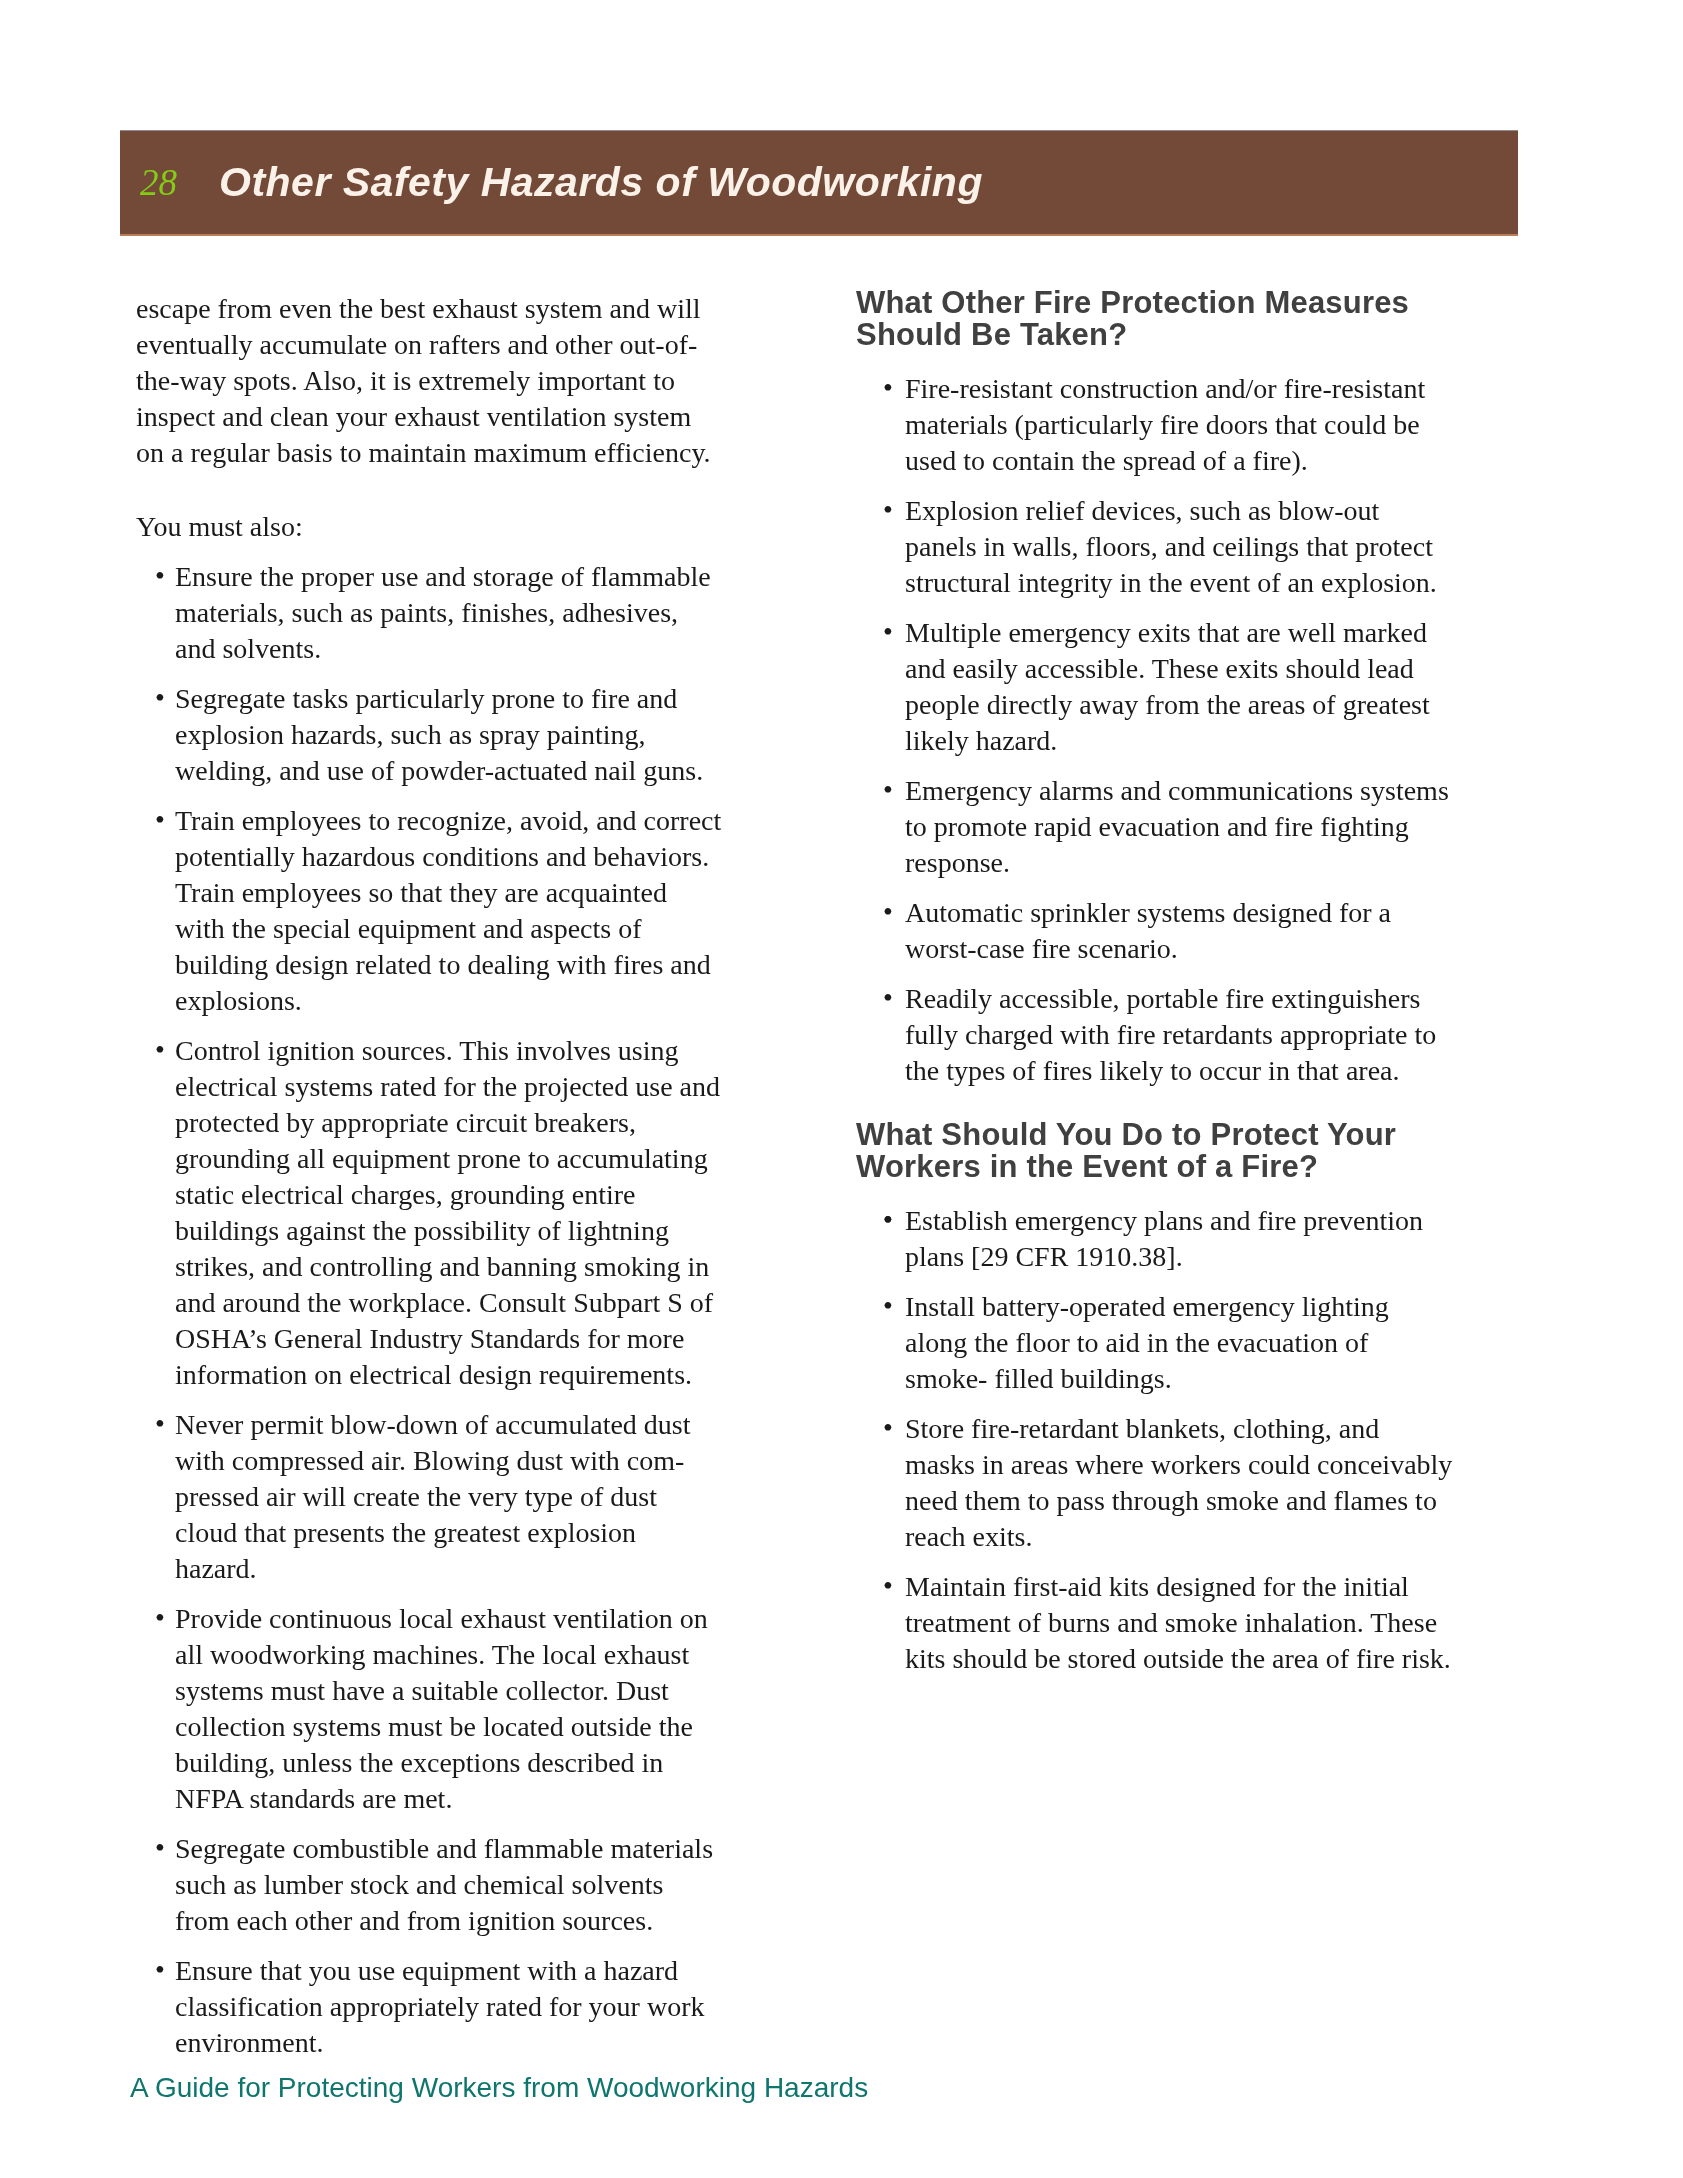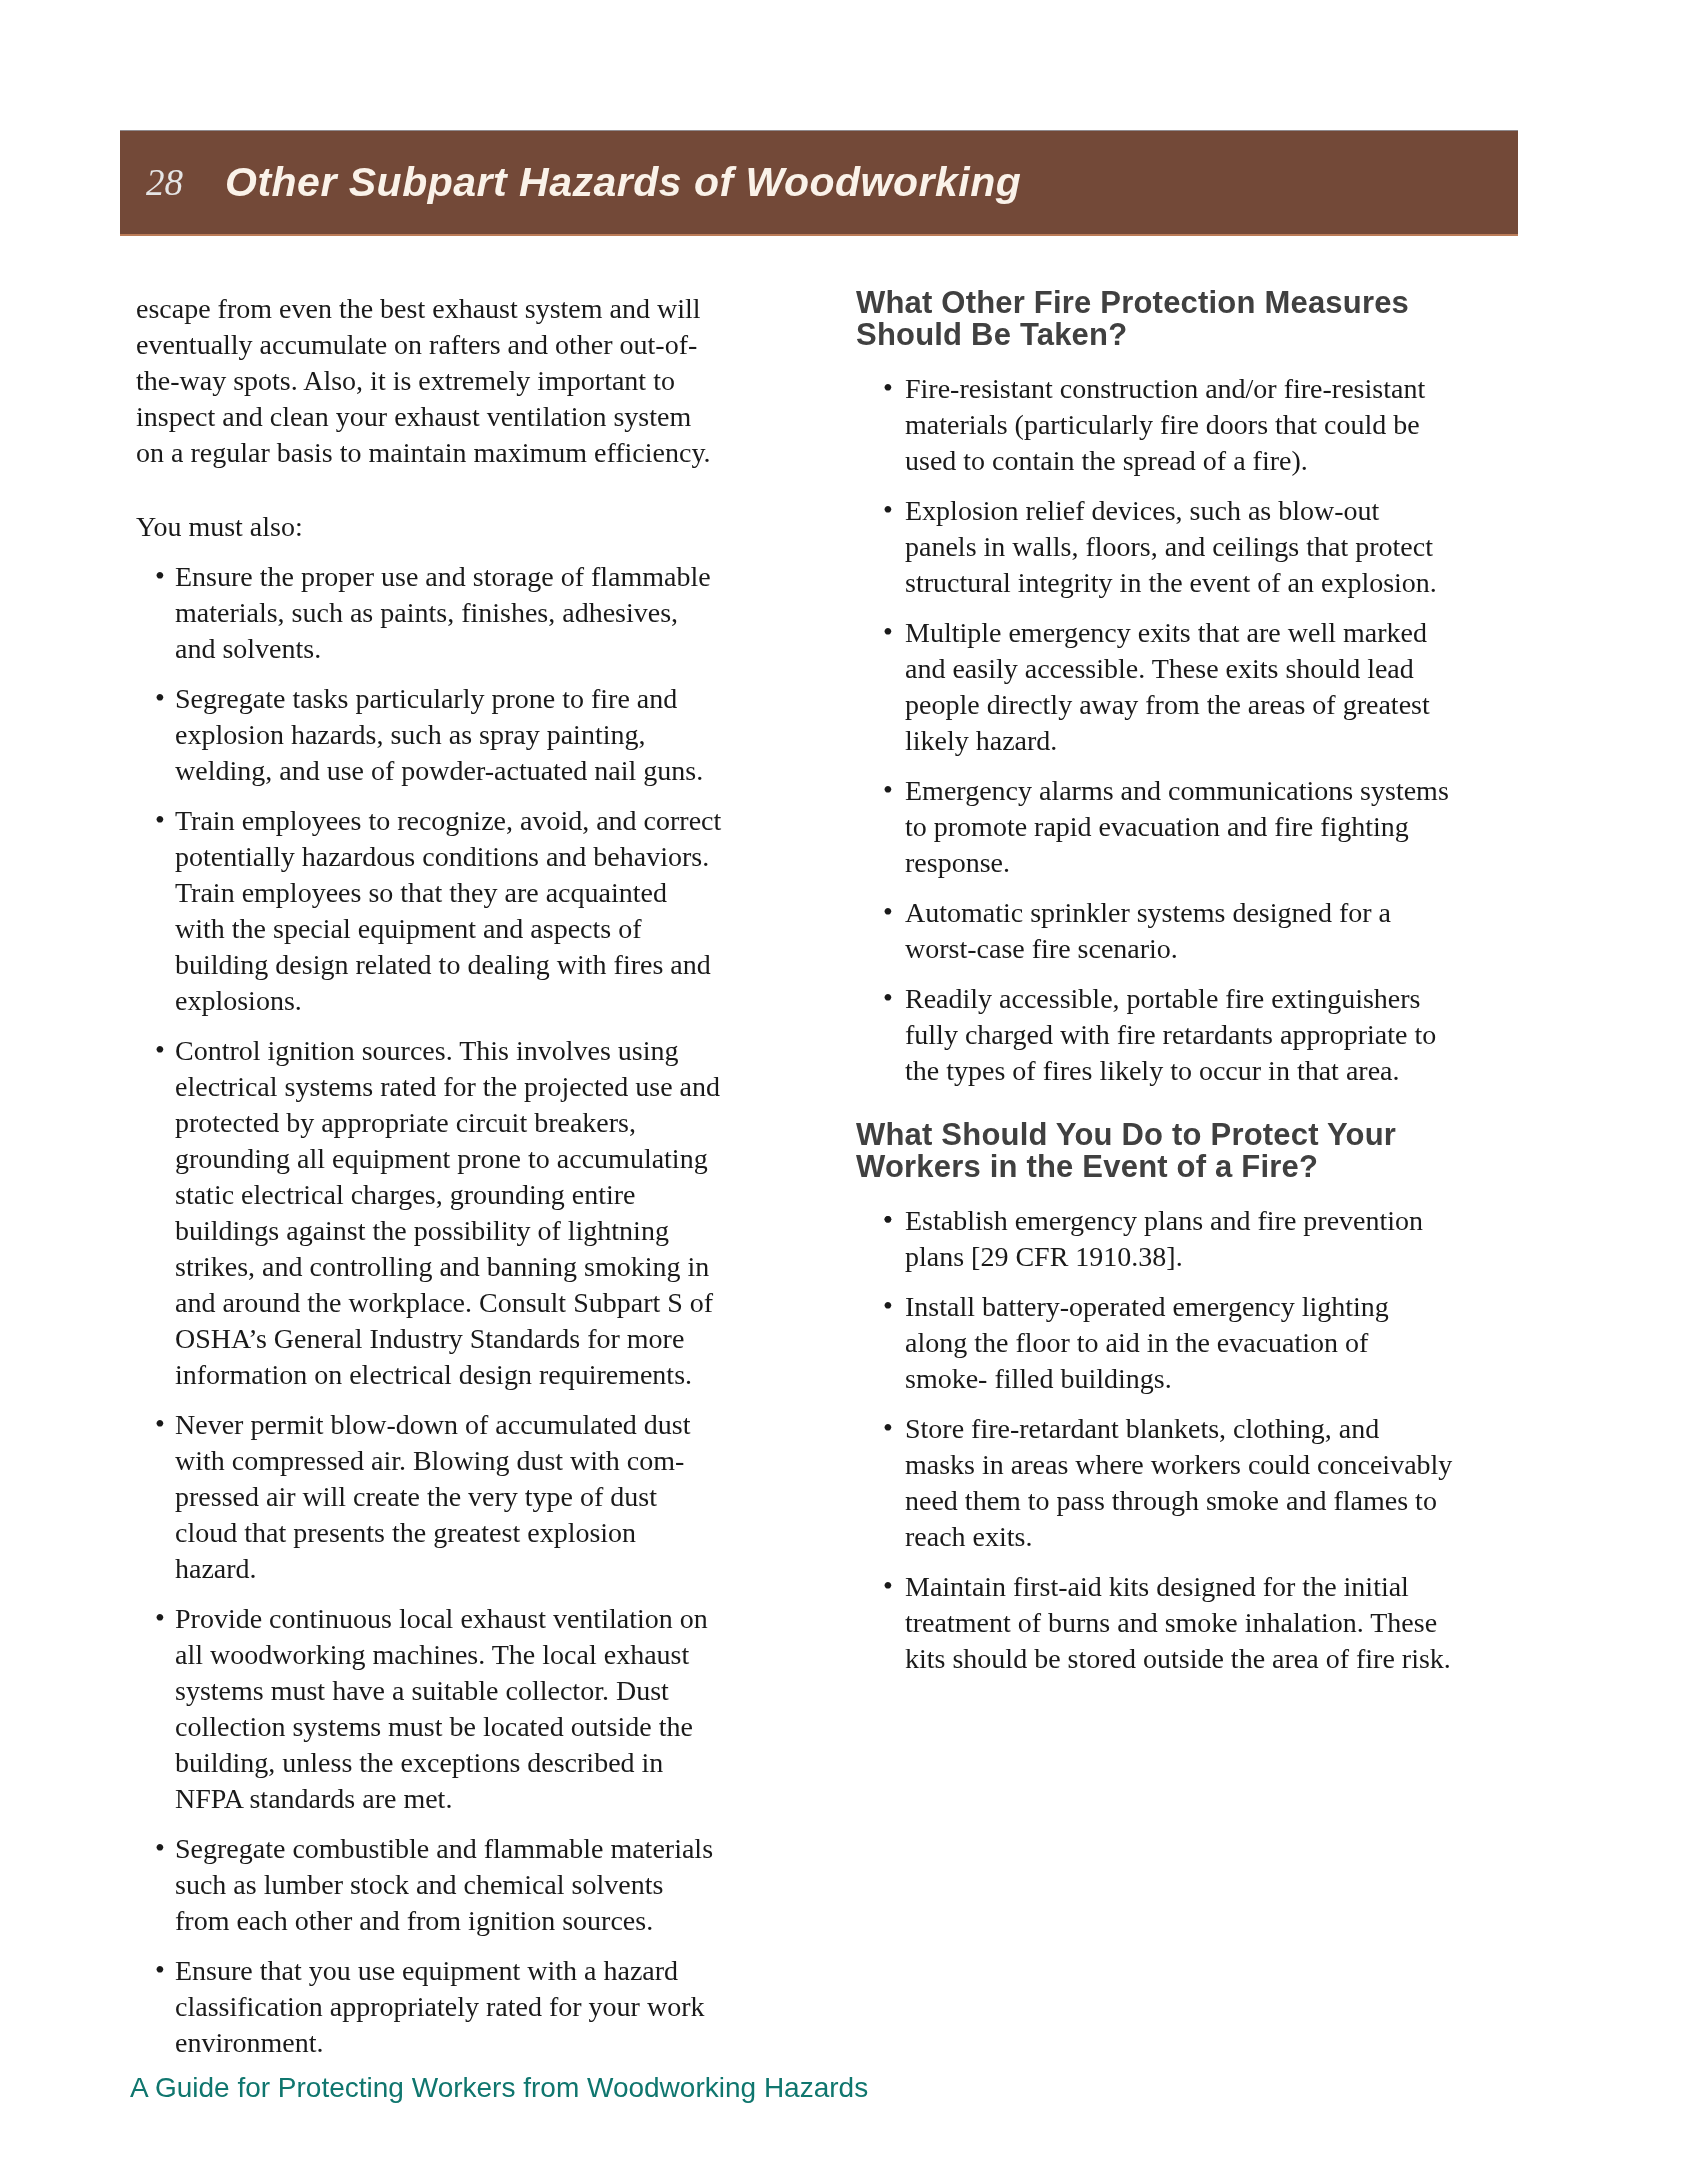--- a/index.html
+++ b/index.html
@@ -11,21 +11,21 @@
   }
   .page{position:absolute;inset:0;}
   
   .bar{
     position:absolute;left:120px;top:130px;width:1398px;height:106px;
     background:#734938;display:flex;align-items:center;box-sizing:border-box;
     border-top:1px solid #8f8a8e;border-bottom:2px solid #bb7c58;
   }
   .bar .num{
     font-family:"Liberation Serif", serif;font-style:italic;
-    font-size:37px;color:#e5e5e5;margin-left:26px;
+    font-size:37px;color:#84cc16;margin-left:20px;
   }
   .bar .title{
     font-family:"Liberation Sans", sans-serif;font-weight:bold;font-style:italic;
     font-size:41px;color:#faf2e9;margin-left:42px;letter-spacing:0.5px;white-space:nowrap;
   }
   
   .col{position:absolute;top:287px;font-size:28px;line-height:36px;}
   .col-left{left:132px;width:671px;}
   .col-right{left:856px;width:715px;}
   .pre{white-space:pre-line;}
@@ -48,21 +48,21 @@
     font-family:"Liberation Sans", sans-serif;font-size:28px;color:#0f766e;white-space:nowrap;
   }
 </style>
 </head>
 <body>
 
 <div class="page">
 
   <div class="bar">
     <span class="num">28</span>
-    <span class="title">Other Subpart Hazards of Woodworking</span>
+    <span class="title">Other Safety Hazards of Woodworking</span>
   </div>
 
   <div class="col col-left">
     <p class="pre">escape from even the best exhaust system and will
 eventually accumulate on rafters and other out-of-
 the-way spots. Also, it is extremely important to
 inspect and clean your exhaust ventilation system
 on a regular basis to maintain maximum efficiency.</p>
     <p class="leadin">You must also:</p>
     <ul>

